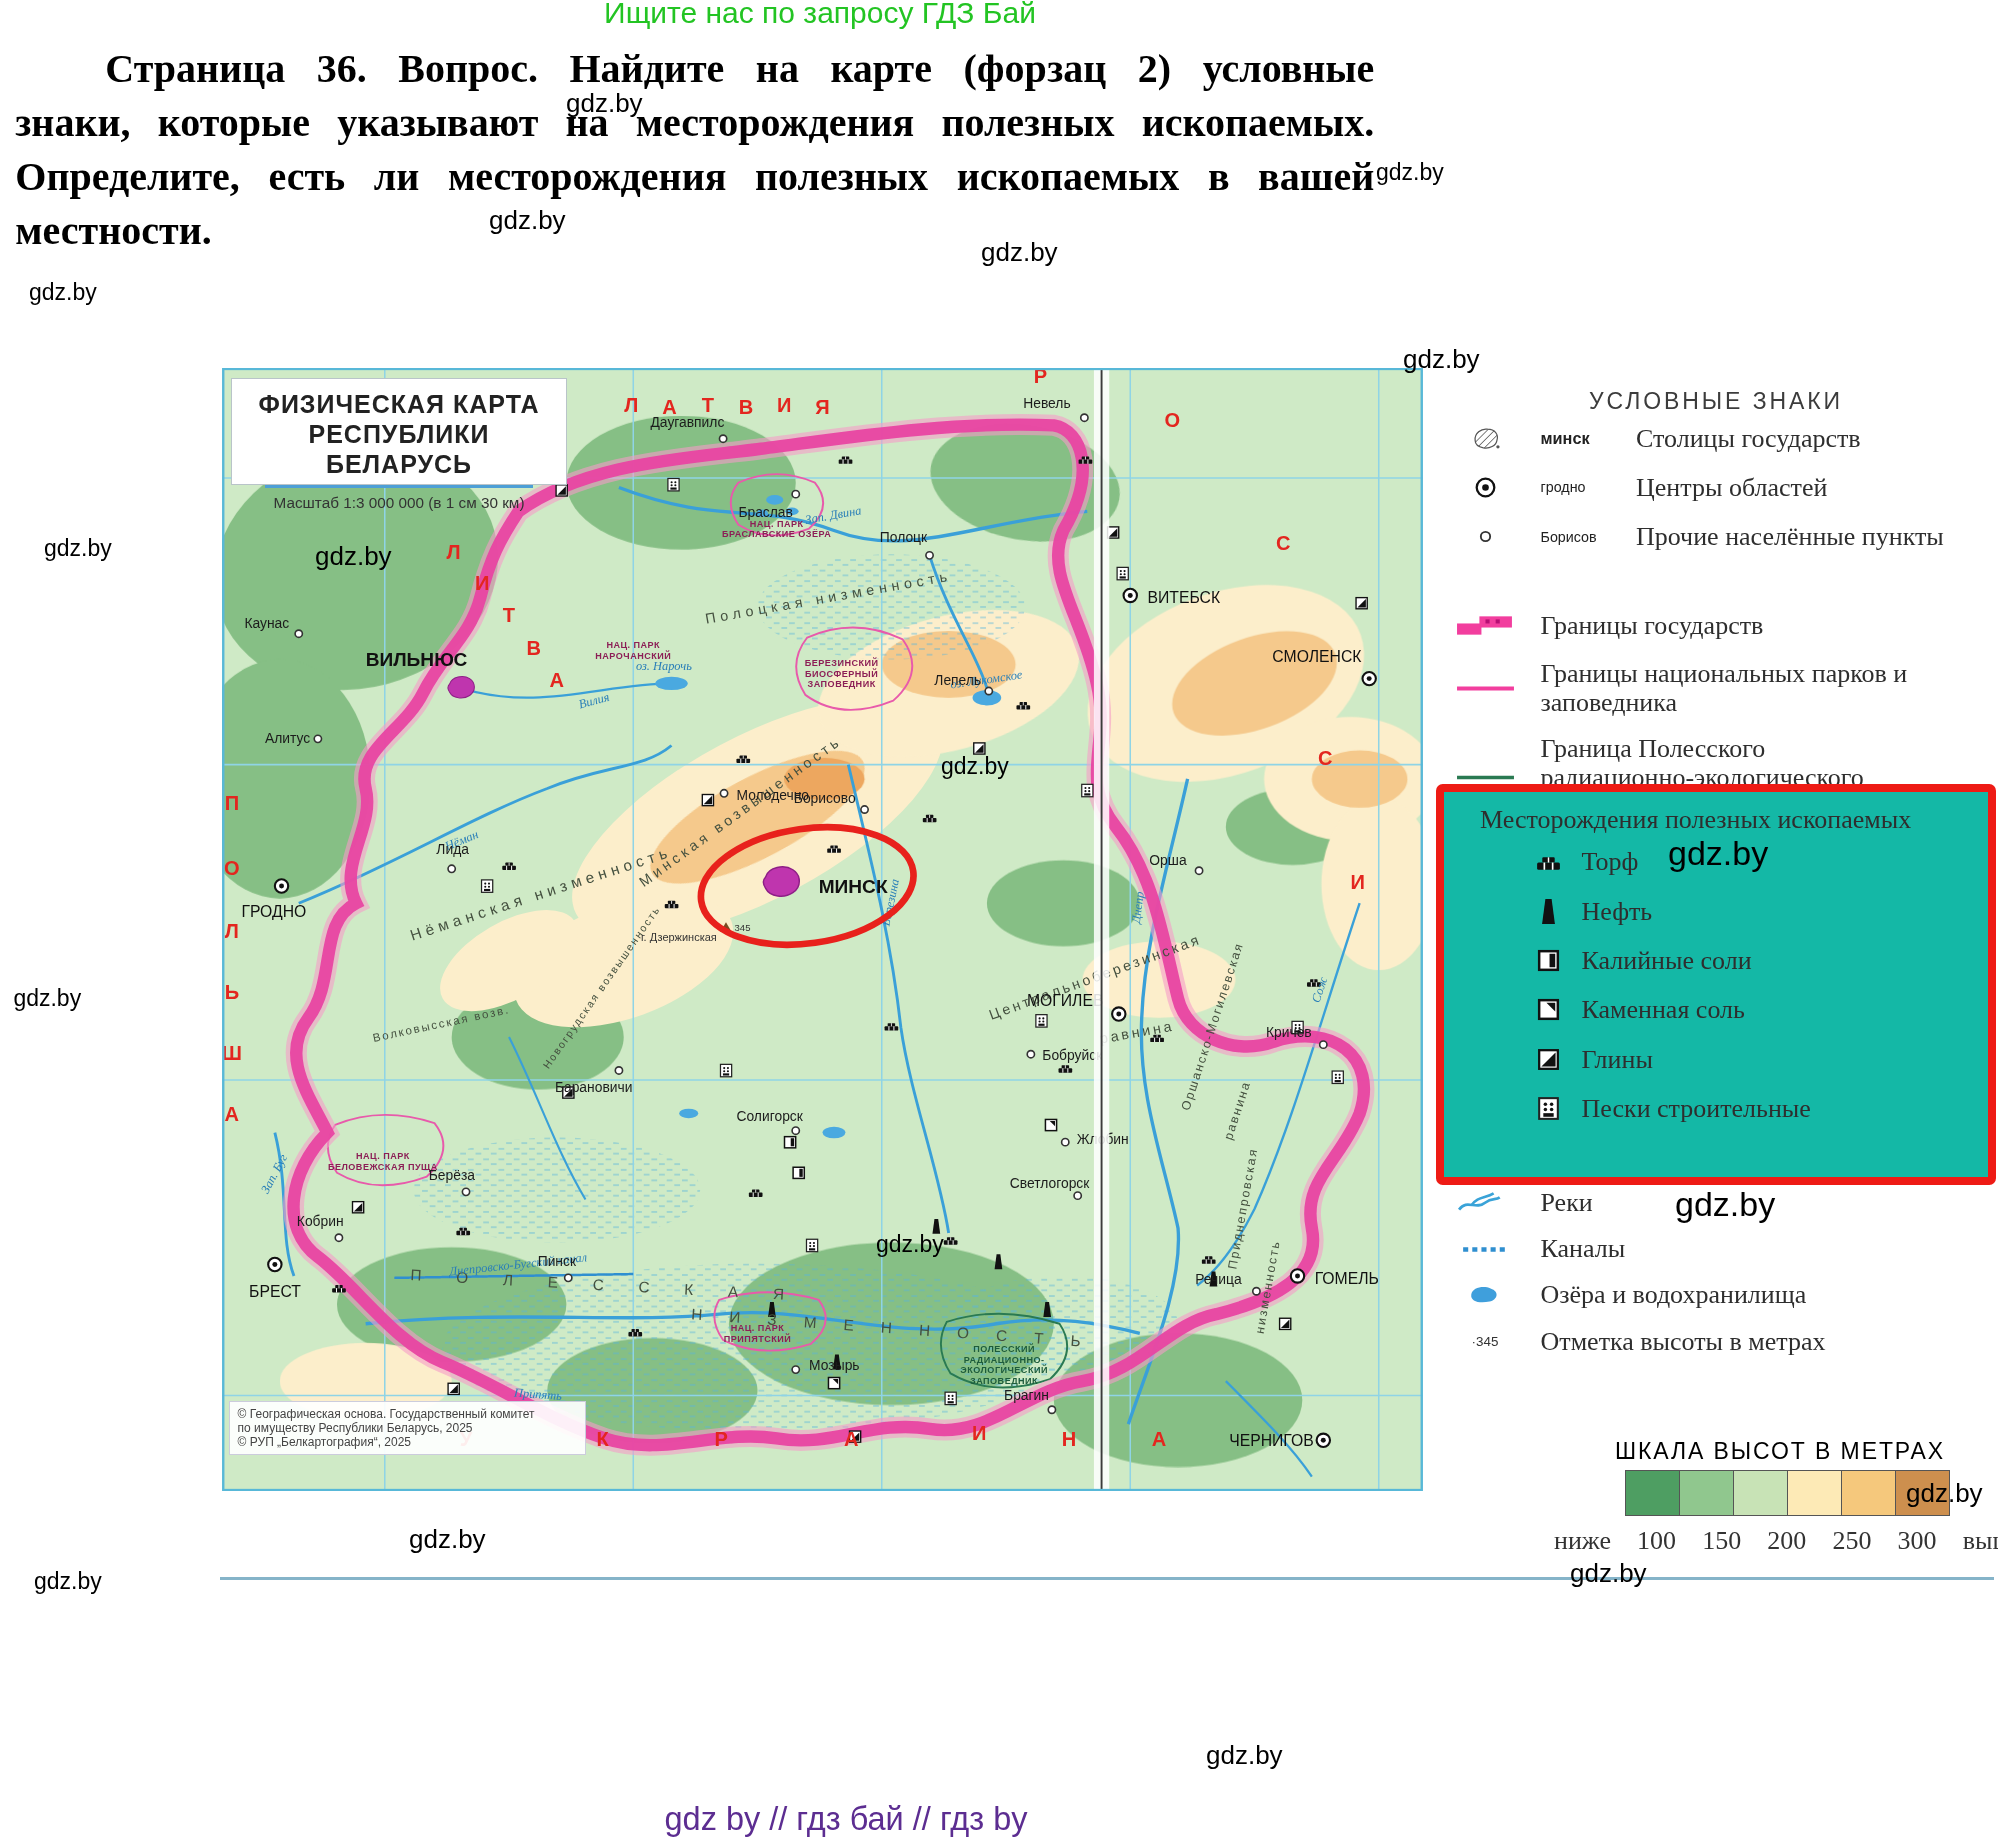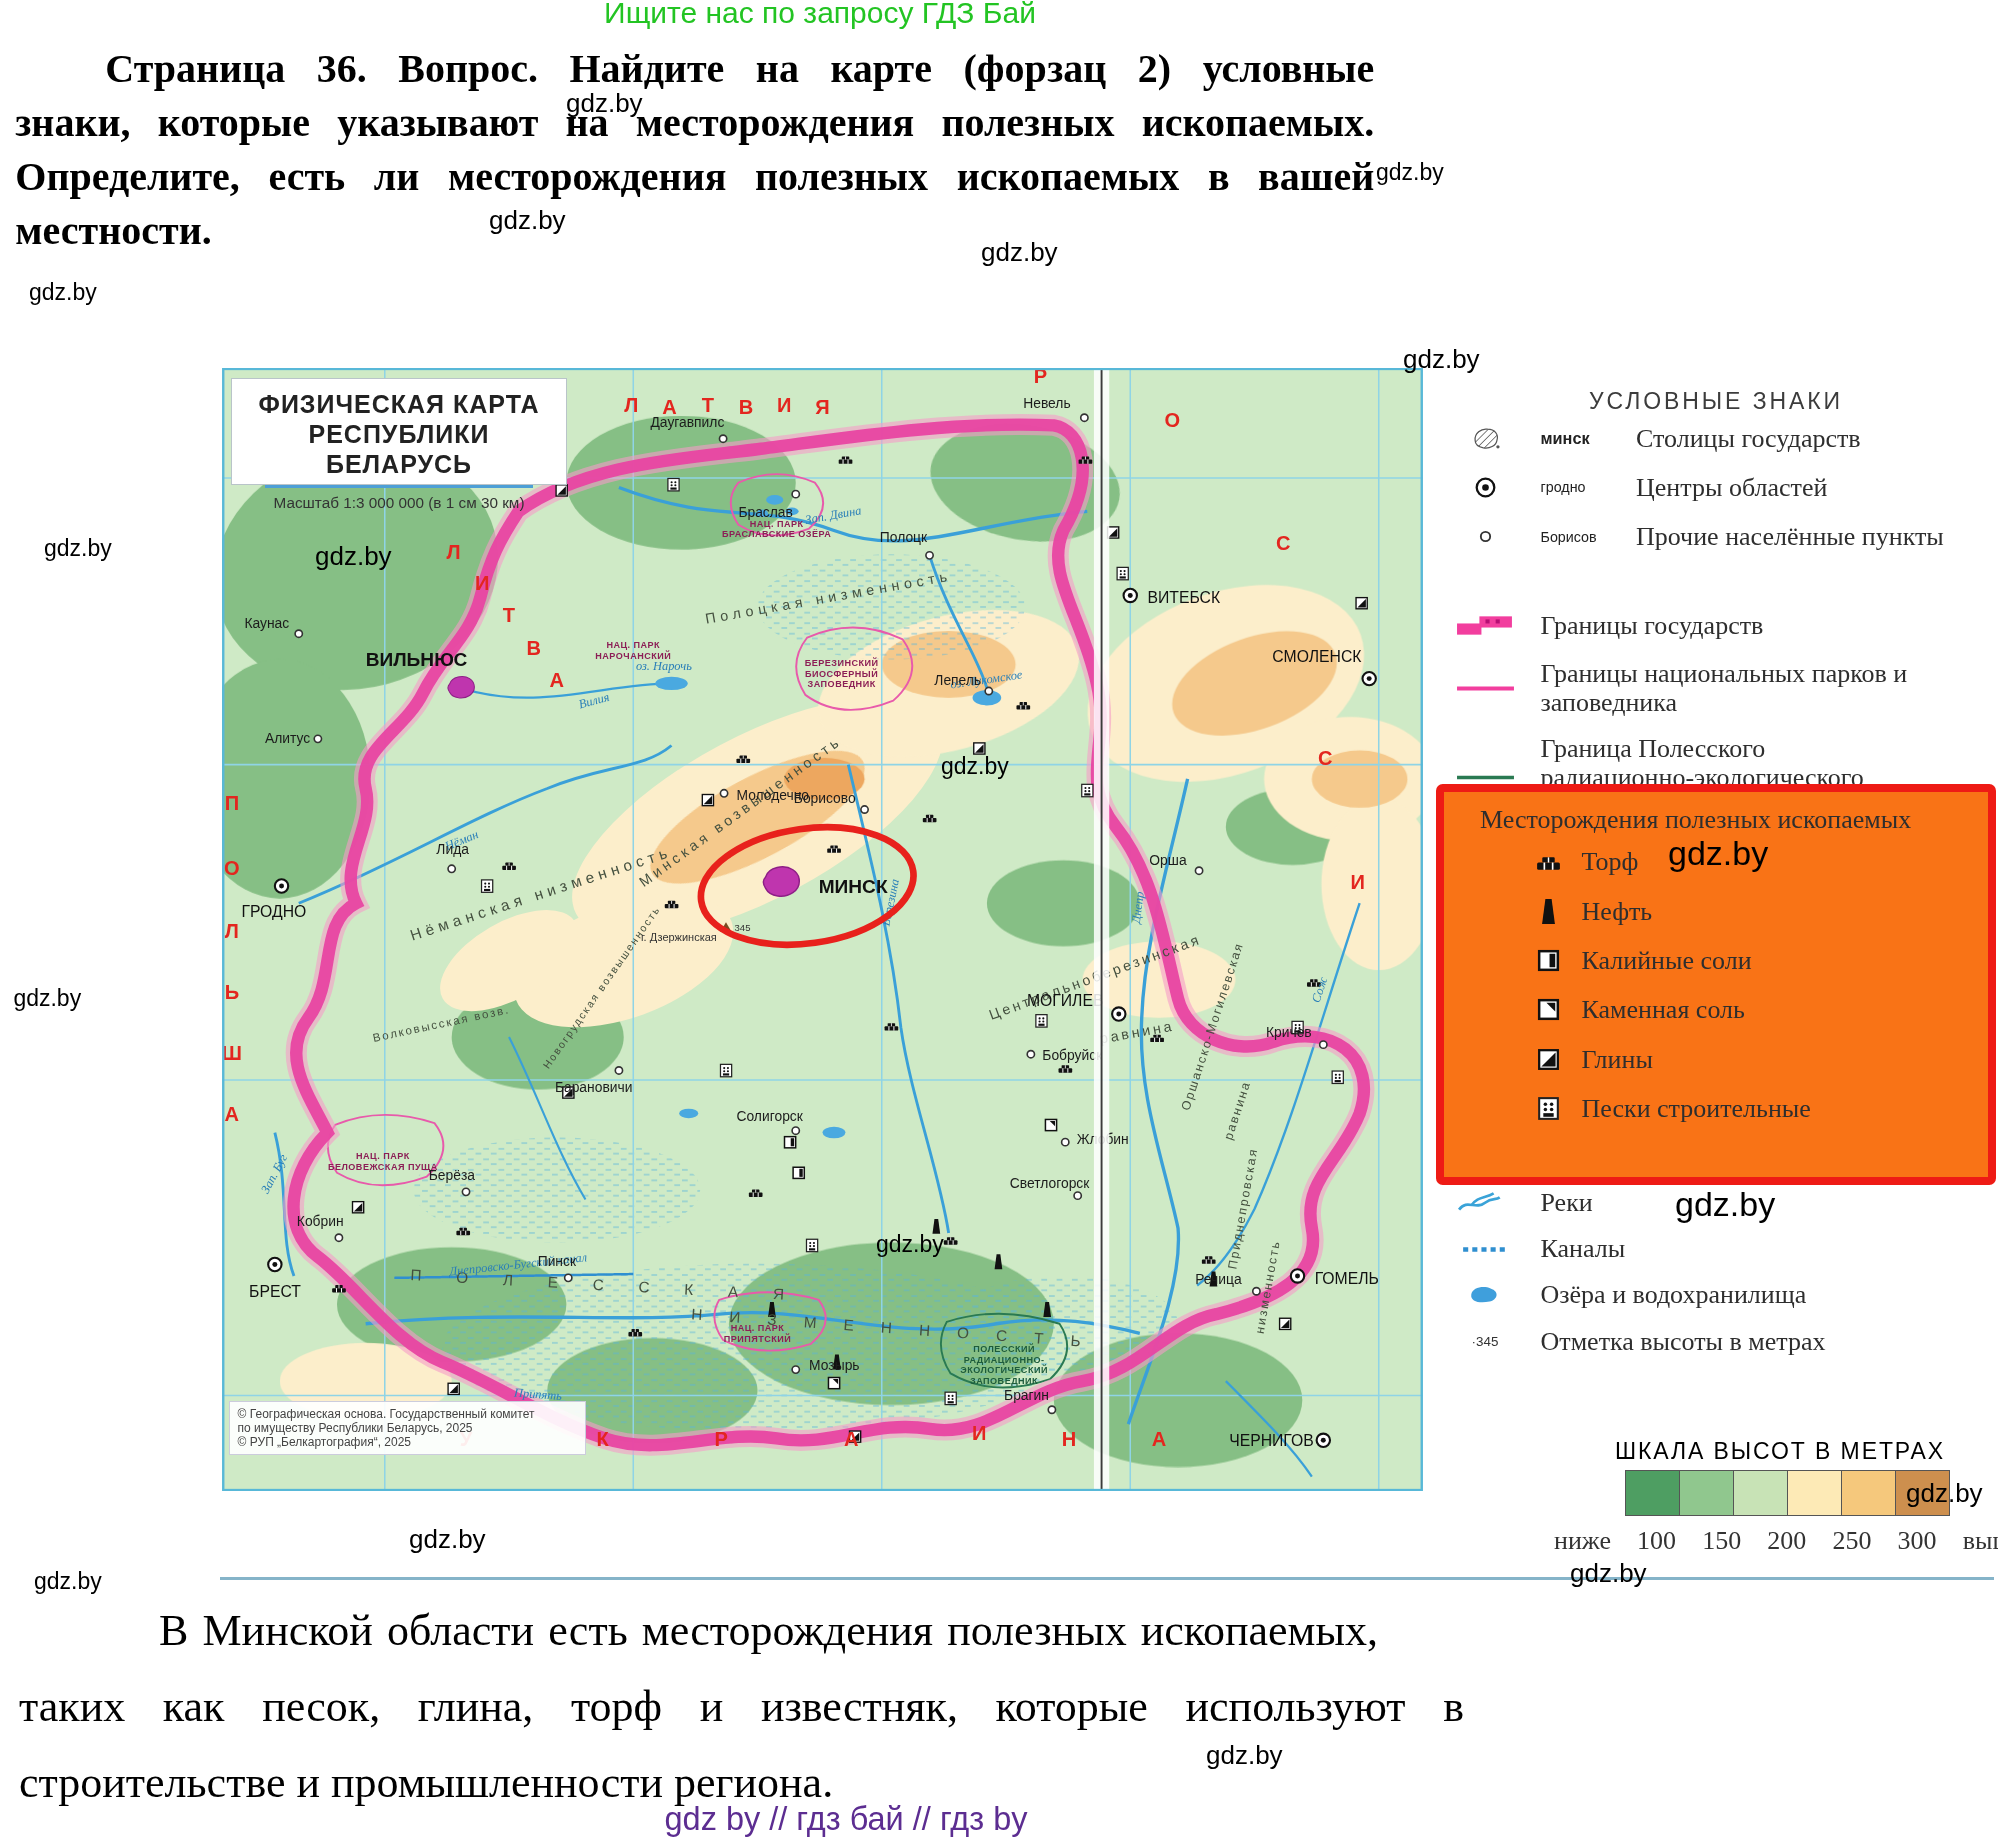--- a/index.html
+++ b/index.html
@@ -42,21 +42,21 @@
   .leg-col{position:absolute;display:flex;flex-direction:column;}
   #leg-settlements{left:1441px;top:421px;width:553px;gap:15.3px;}
   #leg-lines{left:1441px;top:608px;width:553px;gap:17px;}
   #leg-water{left:1441px;top:1185px;width:553px;gap:12.4px;}
   .leg-row{display:flex;align-items:center;gap:11.5px;min-height:34px;}
   .leg-sym{flex:0 0 88px;display:flex;justify-content:center;}
   .leg-sample{flex:0 0 84px;font:400 14.3px "Liberation Sans",sans-serif;color:#222;}
   .leg-sample.cap{font-weight:700;font-size:16.3px;}
   .leg-label{font:400 26px/29px "Liberation Serif",serif;color:#2e2e2e;max-width:382px;}
   #red-box{position:absolute;left:1436px;top:784px;width:560px;height:401px;box-sizing:border-box;
-           border:8.6px solid #ee1b15;border-radius:6.7px;background:#f97316;}
+           border:8.6px solid #ee1b15;border-radius:6.7px;background:#14b8a6;}
   #red-box .rb-title{margin:13.4px 9.6px 9.6px 36px;font:400 26px "Liberation Serif",serif;color:#2e2e2e;}
   #rb-items{display:flex;flex-direction:column;gap:15.3px;padding-left:82px;}
   #rb-items .leg-sym{flex:0 0 44px;}
   .hs-title{position:absolute;left:1615px;top:1438px;width:344px;
             font:500 23px "Liberation Sans",sans-serif;letter-spacing:1.9px;color:#000000;}
   #hs-bar{position:absolute;left:1625px;top:1470px;width:325px;height:46px;display:flex;
           border:1.9px solid #555;box-sizing:border-box;}
   #hs-bar .cell{flex:1;border-right:1px solid #555;}
   #hs-bar .cell:last-child{border-right:none;}
   #hs-labels{position:absolute;left:1554px;top:1526px;width:470px;display:flex;
@@ -983,25 +983,20 @@
       <span>100</span>
       <span>150</span>
       <span>200</span>
       <span>250</span>
       <span>300</span>
       <span>выше</span>
     </div>
 
   <div class="figure-rule"></div>
 
-  <div class="answer">
-    <div class="jline l1">В Минской области есть месторождения полезных ископаемых,</div>
-    <div class="jline">таких как песок, глина, торф и известняк, которые используют в</div>
-    <div class="jline last">строительстве и промышленности региона.</div>
-  </div>
 
   <div class="site-footer">gdz by  //  гдз бай  //  гдз by</div>
 
   <div class="wm" style="left:566px;top:88px">gdz.by</div>
   <div class="wm sm" style="left:1376px;top:159px">gdz.by</div>
   <div class="wm" style="left:489px;top:205px">gdz.by</div>
   <div class="wm" style="left:981px;top:237px">gdz.by</div>
   <div class="wm sm" style="left:29px;top:279px">gdz.by</div>
   <div class="wm sm" style="left:44px;top:535px">gdz.by</div>
   <div class="wm" style="left:315px;top:541px">gdz.by</div>

